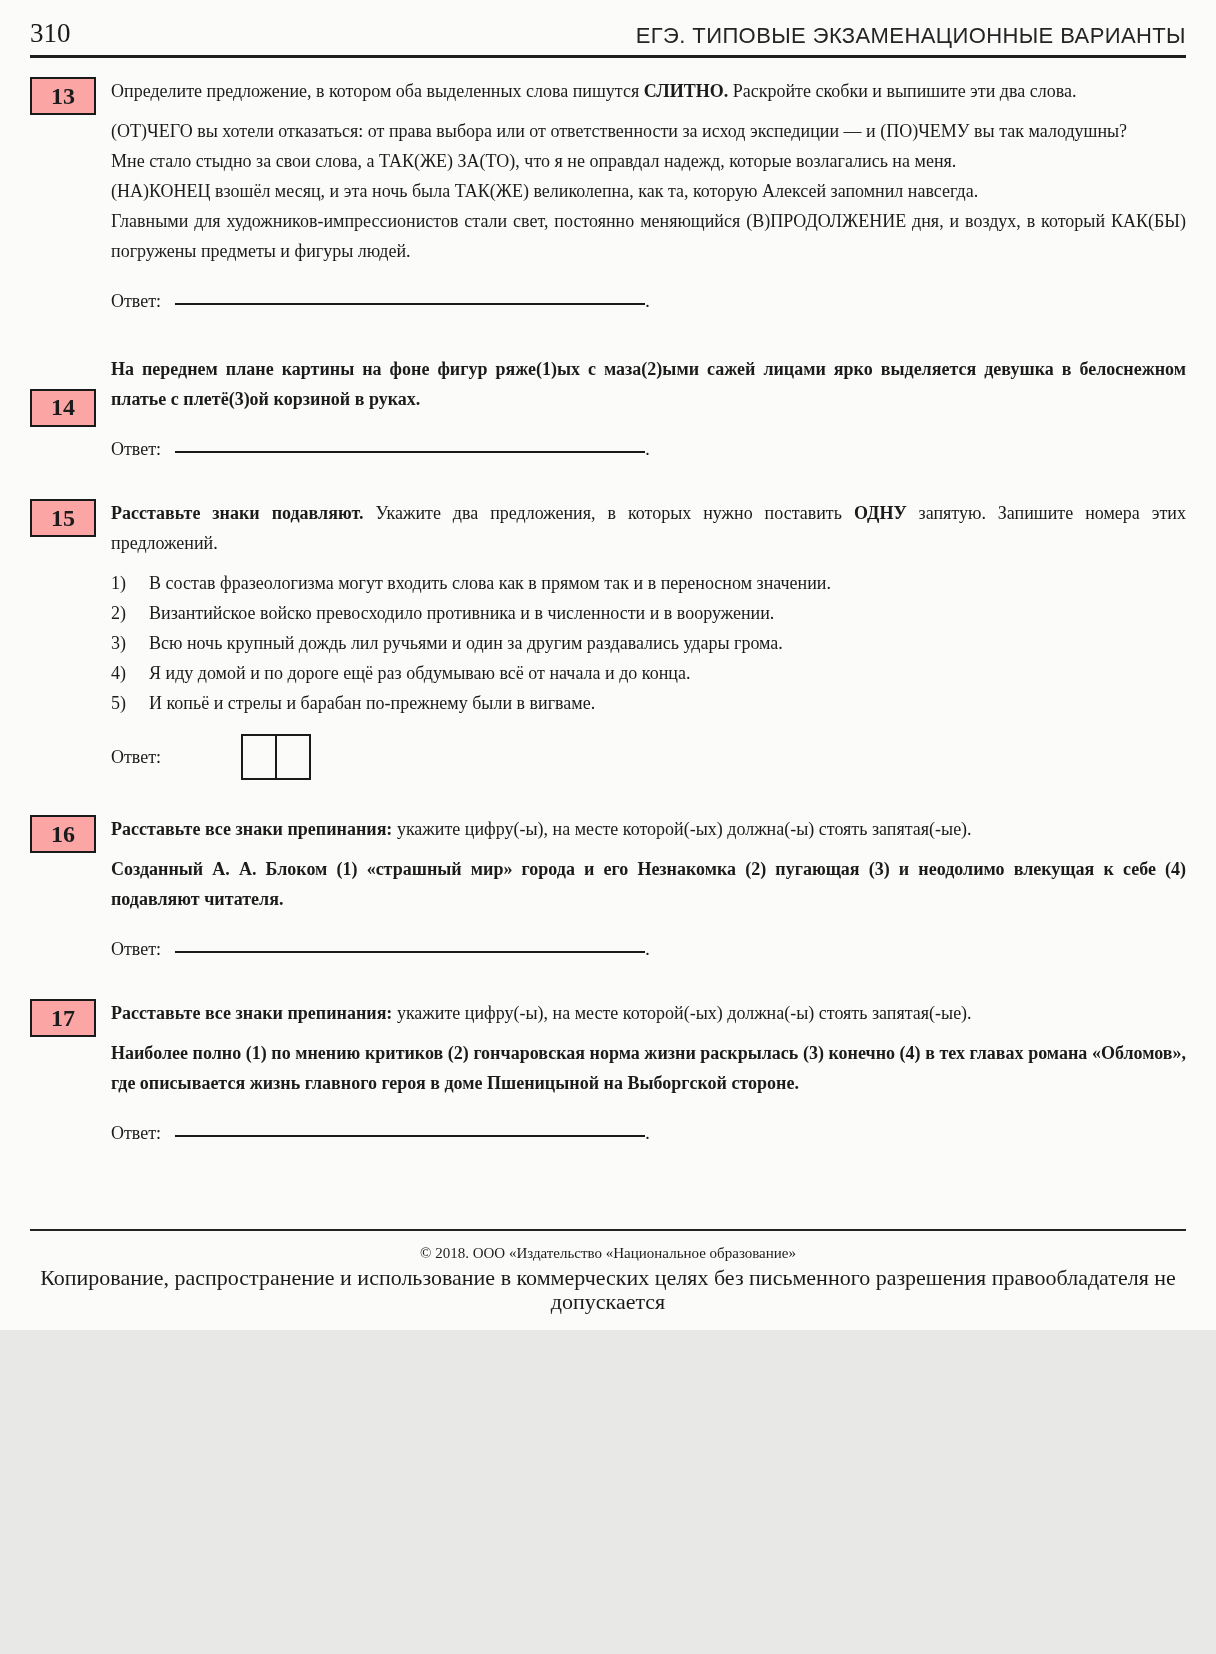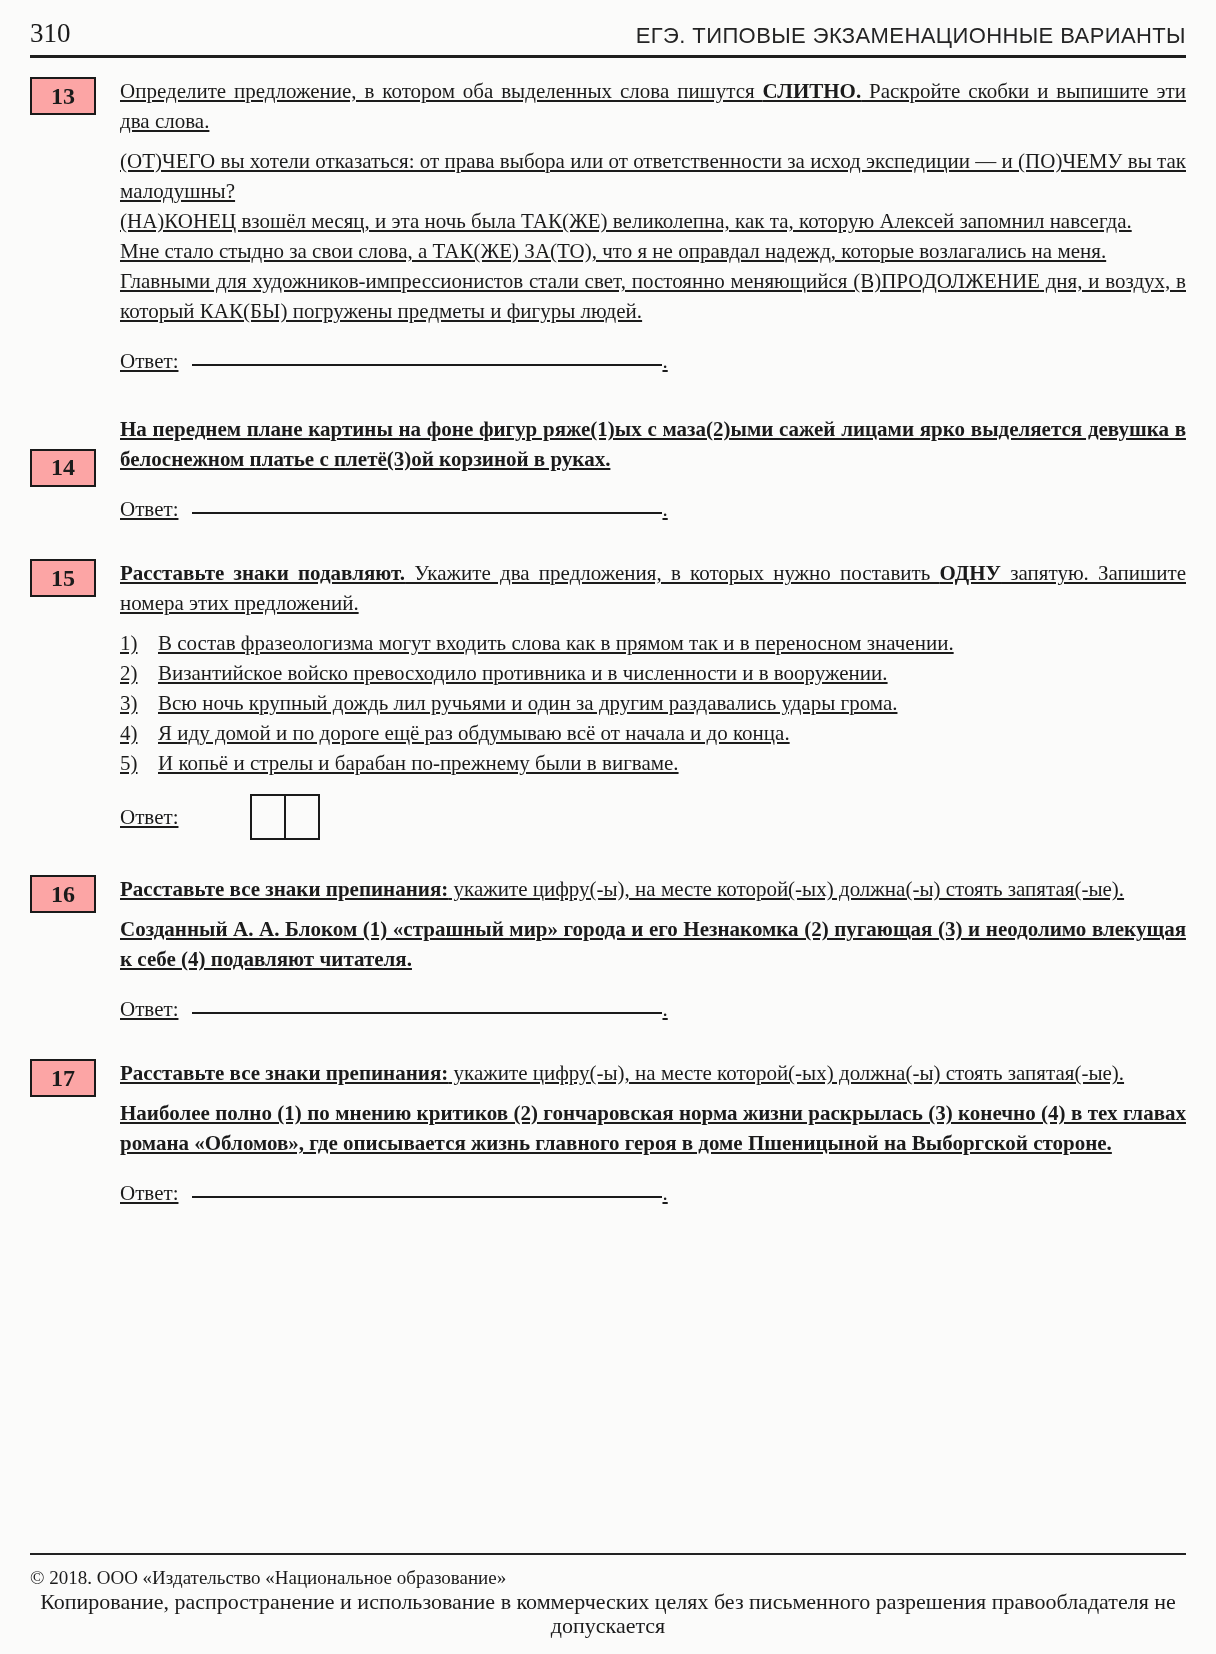--- a/index.html
+++ b/index.html
@@ -1,38 +1,38 @@
 <!DOCTYPE html>
 <html lang="ru"><head>
 <meta charset="utf-8">
 <style>
   * { margin:0; padding:0; box-sizing:border-box; }
   html,body { background:#e8e8e6; }
   .page {
-    width:1216px; height:1654px; margin:0 auto;
+    width:1216px; height:1330px; margin:0 auto;
     background:#fbfbfa; color:#1b1b1b;
     font-family:"Liberation Serif", serif;
     display:flex; flex-direction:column;
     padding:0 30px; overflow:hidden; position:relative;
   }
   
   .hdr { display:flex; justify-content:space-between; align-items:flex-end; padding-top:20px; }
   .hdr .pageno { font-size:27px; line-height:1; }
   .hdr .htitle { font-family:"Liberation Sans", sans-serif; font-size:22px; line-height:1; letter-spacing:.4px; color:#242424; }
   .hrule { height:3px; background:#1e1e1e; margin-top:8px; }
   
   .task { display:flex; align-items:flex-start; }
   .t13 { margin-top:18px; } .t14 { margin-top:34px;align-items:center; } .t15 { margin-top:34px; }
   .t16 { margin-top:34px; } .t17 { margin-top:34px; }
   .numbox {
     width:66px; height:38px; border:2px solid #1a1a1a; flex:0 0 auto;
     display:flex; align-items:center; justify-content:center;
     font-size:24px; font-weight:bold; margin-top:1px; background:#fca5a5;
   }
-  .tcontent { flex:1 1 auto; margin-left:24px; font-size:21px; line-height:30px;text-decoration:underline; }
+  .tcontent { flex:1 1 auto; margin-left:15px; font-size:18px; line-height:30px; }
   .tcontent p { text-align:justify; }
   .prompt { margin-bottom:10px; }
   .prompt b { font-weight:bold; }
   .sentence { font-weight:bold; margin-top:4px; }
   .variants p { margin:0; }
   
   .vlist { margin-top:2px; }
   .vrow { display:flex; }
   .vnum { width:38px; flex:0 0 auto; }
   .vtext { flex:1 1 auto; text-align:justify; }
@@ -43,42 +43,42 @@
     border-bottom:2px solid #1a1a1a; margin-left:14px;
     vertical-align:2px;
   }
   .answer-boxes { margin-top:16px; display:flex; align-items:center; }
   .answer-boxes .lbl { width:130px; }
   .cellbox { width:36px; height:46px; border:2px solid #1a1a1a; background:#fbfbfa; }
   .cellbox + .cellbox { margin-left:-2px; }
   
   .ftr { margin-top:auto; padding-bottom:16px; }
   .frule { height:2px; background:#222; margin-bottom:10px; }
-  .fline1 { font-size:19px; line-height:25px; }
+  .fline1 { text-align:center; font-size:15px; line-height:25px; }
   .fline2 { text-align:center; font-size:22px; line-height:24px; }
 </style>
 </head>
 <body>
 
 <div class="page">
 
   <header class="hdr">
     <div class="pageno">310</div>
     <div class="htitle">ЕГЭ. ТИПОВЫЕ ЭКЗАМЕНАЦИОННЫЕ ВАРИАНТЫ</div>
   </header>
   <div class="hrule"></div>
 
   <section class="task t13">
     <div class="numbox">13</div>
     <div class="tcontent">
       <p class="prompt"><span>Определите предложение, в котором оба выделенных слова пишутся </span><b>СЛИТНО.</b><span> Раскройте скобки и выпишите эти два слова.</span></p>
       <div class="variants">
         <p>(ОТ)ЧЕГО вы хотели отказаться: от права выбора или от ответственности за исход экспедиции — и (ПО)ЧЕМУ вы так малодушны?</p>
+        <p>Мне стало стыдно за свои слова, а ТАК(ЖЕ) ЗА(ТО), что я не оправдал надежд, которые возлагались на меня.</p>
         <p>(НА)КОНЕЦ взошёл месяц, и эта ночь была ТАК(ЖЕ) великолепна, как та, которую Алексей запомнил навсегда.</p>
-        <p>Мне стало стыдно за свои слова, а ТАК(ЖЕ) ЗА(ТО), что я не оправдал надежд, которые возлагались на меня.</p>
         <p>Главными для художников-импрессионистов стали свет, постоянно меняющийся (В)ПРОДОЛЖЕНИЕ дня, и воздух, в который КАК(БЫ) погружены предметы и фигуры людей.</p>
       </div>
       <div class="answer">
         <span>Ответ:</span><span class="blank"></span><span>.</span>
       </div>
     </div>
   </section>
 
   <section class="task t14">
     <div class="numbox">14</div>

